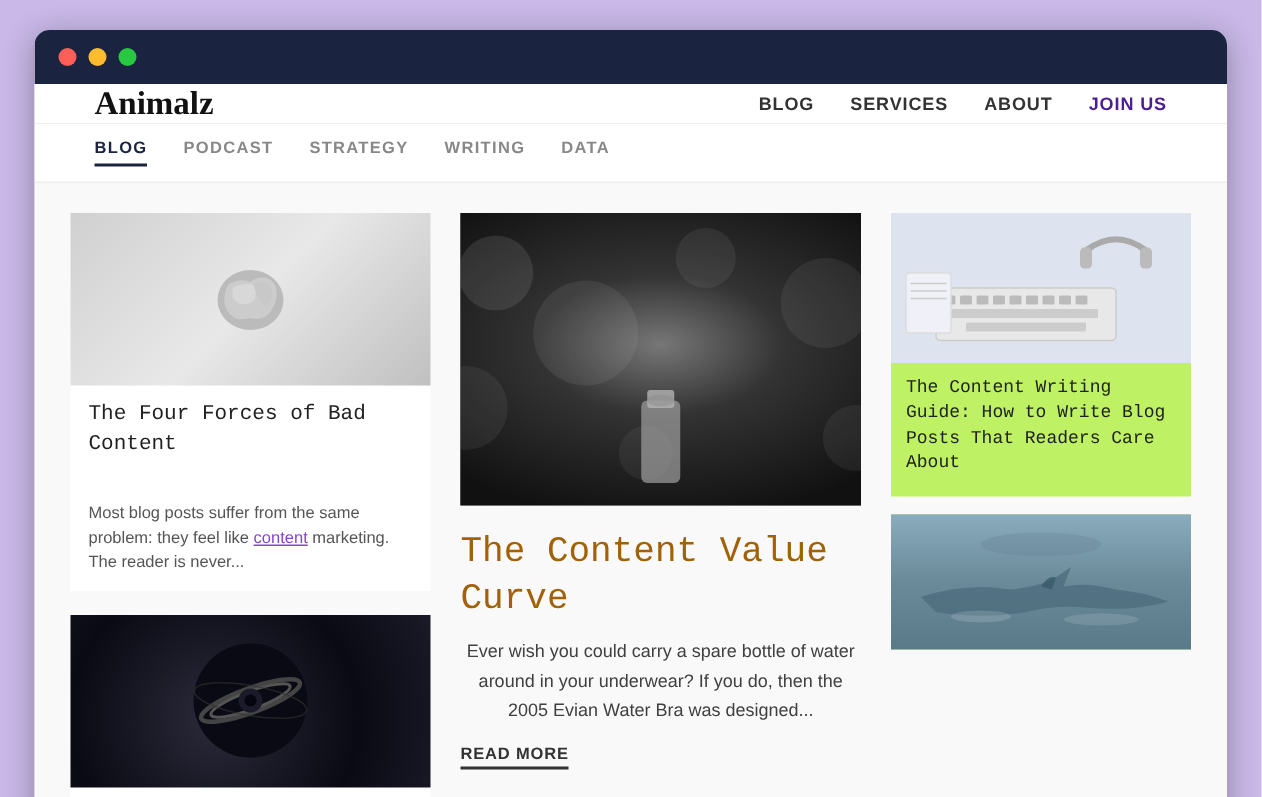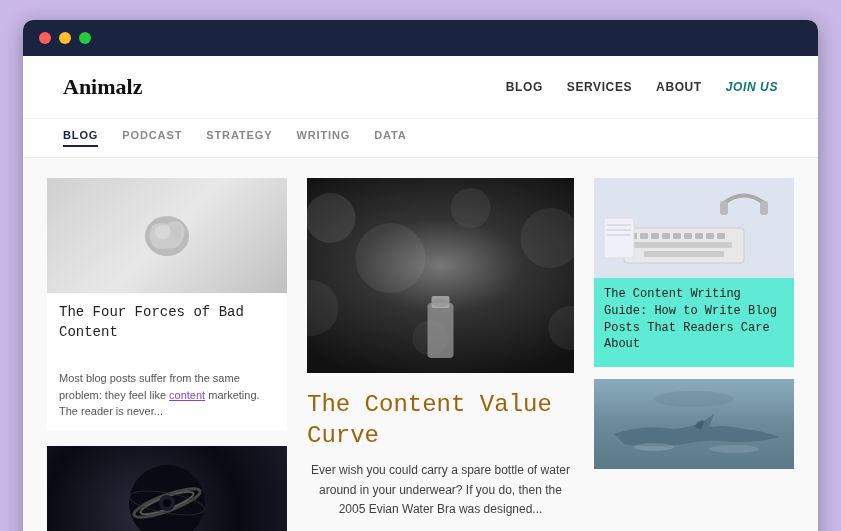--- a/index.html
+++ b/index.html
@@ -35,21 +35,21 @@
       height: 12px;
       border-radius: 50%;
     }
 
     .dot-red { background: #ff5f57; }
     .dot-yellow { background: #febc2e; }
     .dot-green { background: #28c840; }
 
     .site-header {
       background: white;
-      padding: 18px 40px;
+      padding: 0 40px;
       display: flex;
       align-items: center;
       justify-content: space-between;
       border-bottom: 1px solid #eee;
     }
 
     .logo {
       font-family: Georgia, serif;
       font-size: 22px;
       font-weight: bold;
@@ -64,22 +64,21 @@
     .main-nav a {
       text-decoration: none;
       color: #333;
       font-size: 12px;
       font-weight: 600;
       letter-spacing: 0.05em;
       text-transform: uppercase;
     }
 
     .main-nav a.join-us {
-      color: #0f766e;
-      font-style: italic;
+      color: #4c1d95;
     }
 
     .sub-nav {
       background: white;
       padding: 10px 40px;
       display: flex;
       gap: 24px;
       border-bottom: 1px solid #eee;
     }
 
@@ -207,21 +206,21 @@
     }
 
     
     .right-col {
       display: flex;
       flex-direction: column;
       gap: 12px;
     }
 
     .right-card {
-      background: #5eead4;
+      background: #bef264;
     }
 
     .right-card-body {
       padding: 8px 10px;
     }
 
     .right-title {
       font-family: 'Courier New', monospace;
       font-size: 12px;
       color: #222;

